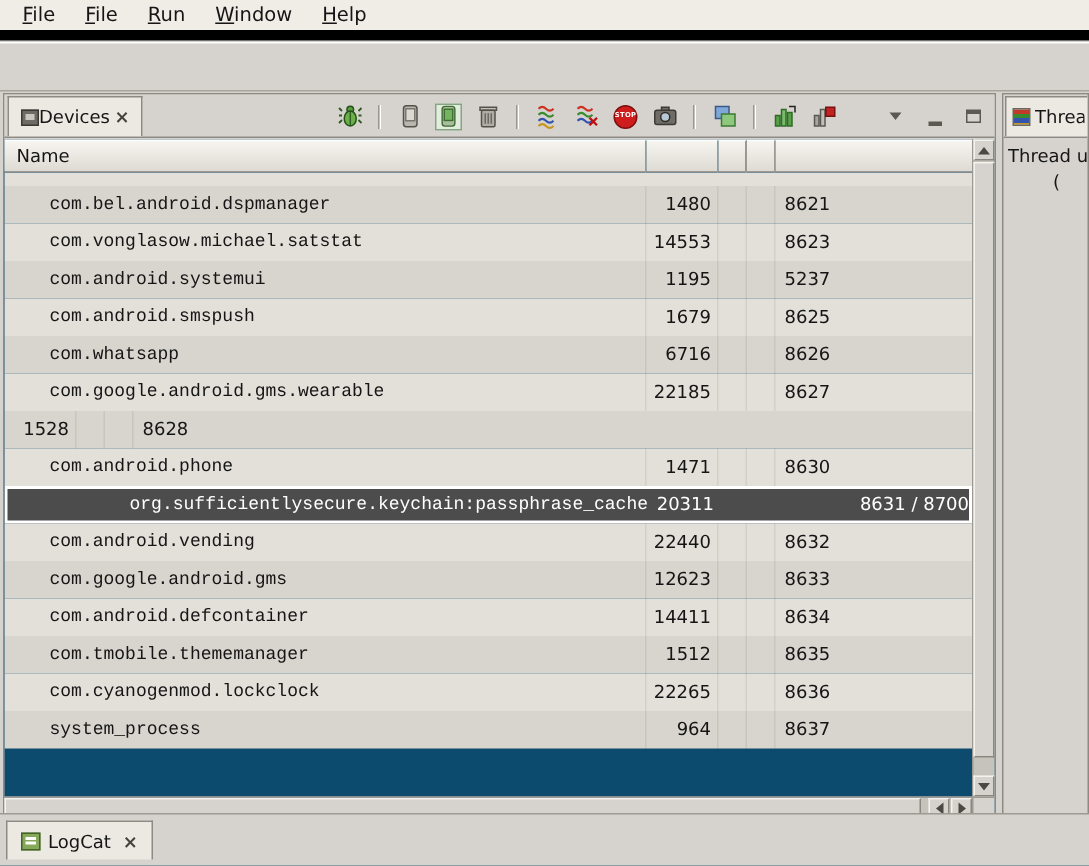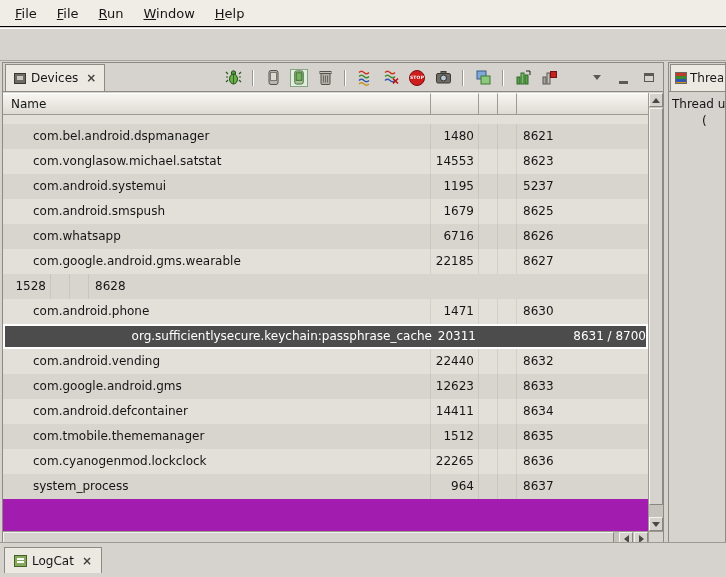--- a/index.html
+++ b/index.html
@@ -6,42 +6,42 @@
   html,body { width:726px; height:577px; overflow:hidden; }
   body {
     font-family:"DejaVu Sans","Liberation Sans",sans-serif;
     font-size:12px; color:#151515;
     background:#d6d3ce; position:relative;
   }
 
   
   .menubar {
     position:absolute; top:0; left:0; right:0; height:27px;
-    background:#f0ede7; border-bottom:1px solid #000000;
+    background:#f0ede7; border-bottom:7px solid #000000;
     display:flex; align-items:center; padding-left:5px;
   }
   .menu-item { display:inline-block; padding:4px 10px; font-size:13px; cursor:default; }
   .menu-item::first-letter { text-decoration:underline; }
 
   
   .toolbar-strip {
     position:absolute; top:28px; left:0; right:0; height:33px;
     background:#d6d3ce; border-top:1px solid #ffffff; border-bottom:1px solid #a8a59e;
   }
 
   
   .main { position:absolute; top:62px; left:0; right:0; height:486px; }
 
   .devices-view {
     position:absolute; left:2px; top:0; width:662px; height:486px;
     border:1px solid #8d8a84; background:#d6d3ce;
   }
   .tabrow { position:relative; height:29px; border-bottom:1px solid #8d8a84; background:#d6d3ce; overflow:hidden; }
   .tab {
-    display:inline-flex; align-items:center; gap:5px;
+    display:inline-flex; align-items:center; 
     padding:0 8px; height:27px; margin:1px 0 0 2px;
     background:#ece9e3; border:1px solid #8d8a84; border-bottom:none;
     font-size:12px; white-space:nowrap;
   }
   .close { font-size:12px; font-weight:bold; color:#44423d; margin-left:3px; line-height:1; }
 
   .devicon { width:12px; height:11px; background:#6e6b64; border:1px solid #3a3833; position:relative; }
   .devicon::after { content:""; position:absolute; left:2px; top:2px; right:2px; height:4px; background:#c9c6bf; }
 
   
@@ -51,39 +51,39 @@
   .tsep { width:2px; height:16px; border-left:1px solid #9a978f; border-right:1px solid #ffffff; margin:0 2px; }
   .wingap { width:14px; }
   .stopicon { width:16px; height:16px; border-radius:50%; background:#cf1d1d; border:1px solid #7d0f0f;
               display:flex; align-items:center; justify-content:center; }
   .stoptxt { color:#fff; font-size:4.5px; font-weight:bold; letter-spacing:.2px; }
   .tri-down-sm { width:0; height:0; border-left:4px solid transparent; border-right:4px solid transparent; border-top:5px solid #5c5952; }
   .minbar { width:9px; height:3px; background:#5c5952; align-self:flex-end; margin-bottom:3px; }
   .maxbox { width:10px; height:9px; border:1px solid #5c5952; border-top:3px solid #5c5952; }
 
   
-  .table-area { position:absolute; top:30px; left:0; right:0; bottom:0; background:#a21caf; }
+  .table-area { position:absolute; top:30px; left:0; right:0; bottom:0; background:#0c4a6e; }
   .theader { position:absolute; top:0; left:0; right:15px; height:22px; display:flex; }
   .hc {
     background:linear-gradient(#f7f5f0,#dedbd4);
     border-right:1px solid #9c9a92; border-top:1px solid #ffffff; border-bottom:1px solid #9c9a92;
     line-height:20px; padding-left:8px; font-size:12px; overflow:hidden; white-space:nowrap;
   }
   .hc.name { width:428px; }
   .hc.pid  { width:48px; }
   .hc.g1, .hc.g2 { width:19px; padding-left:0; }
   .hc.port { flex:1; border-right:none; }
 
   .rows-wrap { position:absolute; top:22px; left:0; right:15px; bottom:16px; overflow:hidden; }
   .partial-row { height:9px; background:#e3e0da; }
   .trow { display:flex; height:25px; line-height:25px; }
   .rows .trow:nth-child(odd)  { background:#d8d5ce; }
   .rows .trow:nth-child(even) { background:#e3e0da; }
   .c { overflow:hidden; white-space:nowrap; border-right:1px solid rgba(0,0,0,0.07); }
-  .c.name { width:428px; padding-left:30px; }
+  .c.name { width:428px; padding-left:30px;font-family:Liberation Mono, monospace; }
   .c.pid  { width:48px; text-align:right; padding-right:4px; }
   .c.g1, .c.g2 { width:19px; }
   .c.port { flex:1; padding-left:6px; border-right:none; }
   .rows .trow.selected {
     background:#4c4c4c; color:#ffffff;
     border:2px solid #ffffff; line-height:21px;
   }
   .rows .trow.selected .c { border-right-color:transparent;text-align:right; }
 
   

